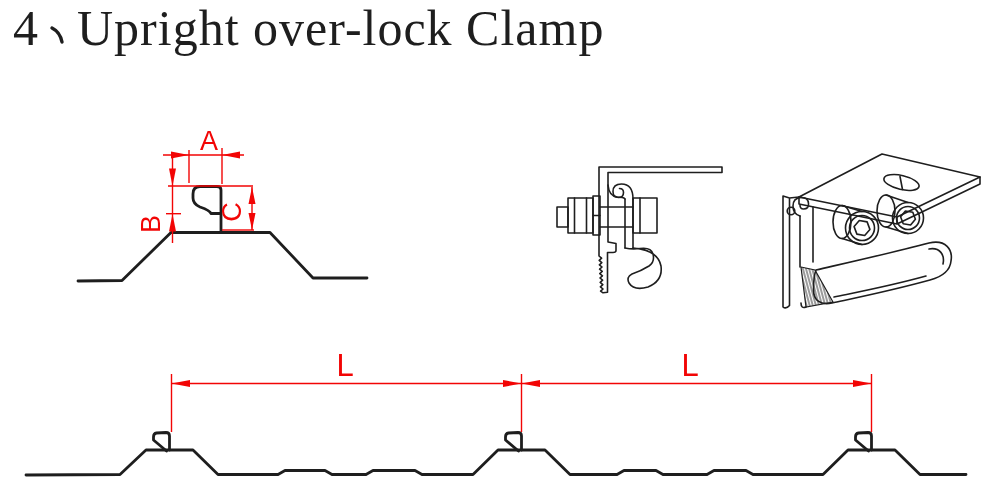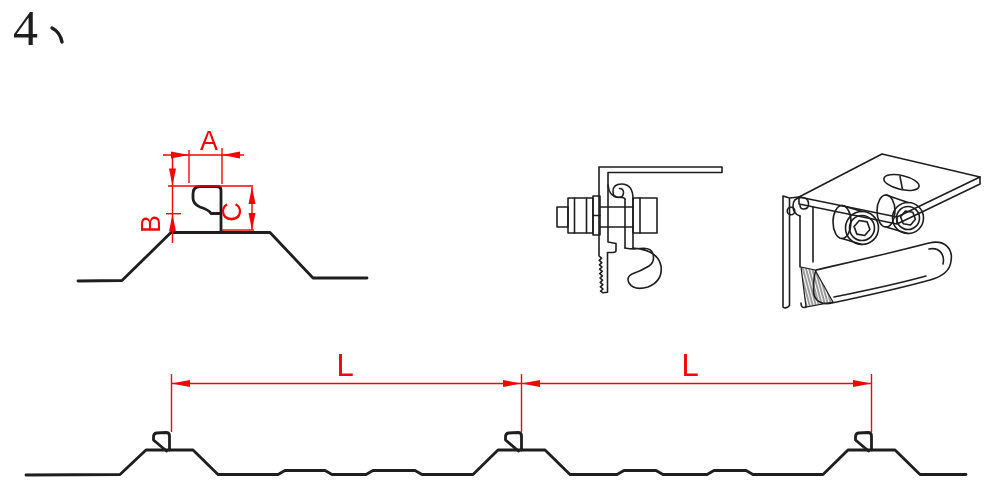--- a/index.html
+++ b/index.html
@@ -26,20 +26,21 @@
 </head>
 <body>
 
 <div id="stage">
 
   <div class="title">
     <span>4</span>
     <svg class="comma-svg" width="30" height="56" viewBox="0 0 30 56">
       <path d="M9,28 Q17,32 19,42" stroke="var(--line-ink)" stroke-width="3.4" fill="none" stroke-linecap="round"></path>
     </svg>
+    <span>Upright over-lock Clamp</span>
   </div>
 
   <svg width="988" height="495" viewBox="0 0 988 495" style="position:absolute;left:0;top:0;">
     <defs>
       <pattern id="hatch" width="3" height="3" patternUnits="userSpaceOnUse" patternTransform="rotate(-15)">
         <line x1="1" y1="0" x2="1" y2="3" stroke="var(--line-ink)" stroke-width="0.9"></line>
       </pattern>
     </defs>
 
     <g>

